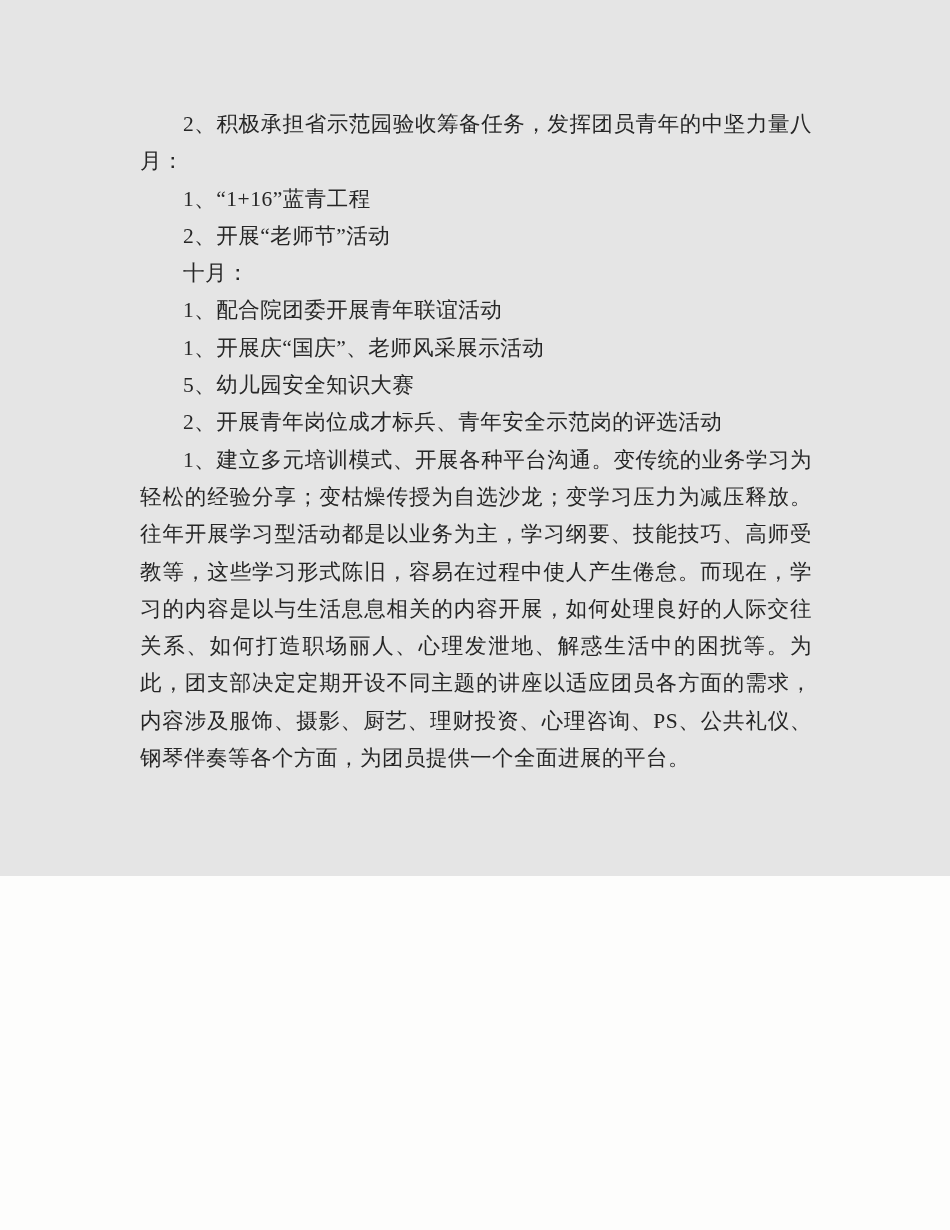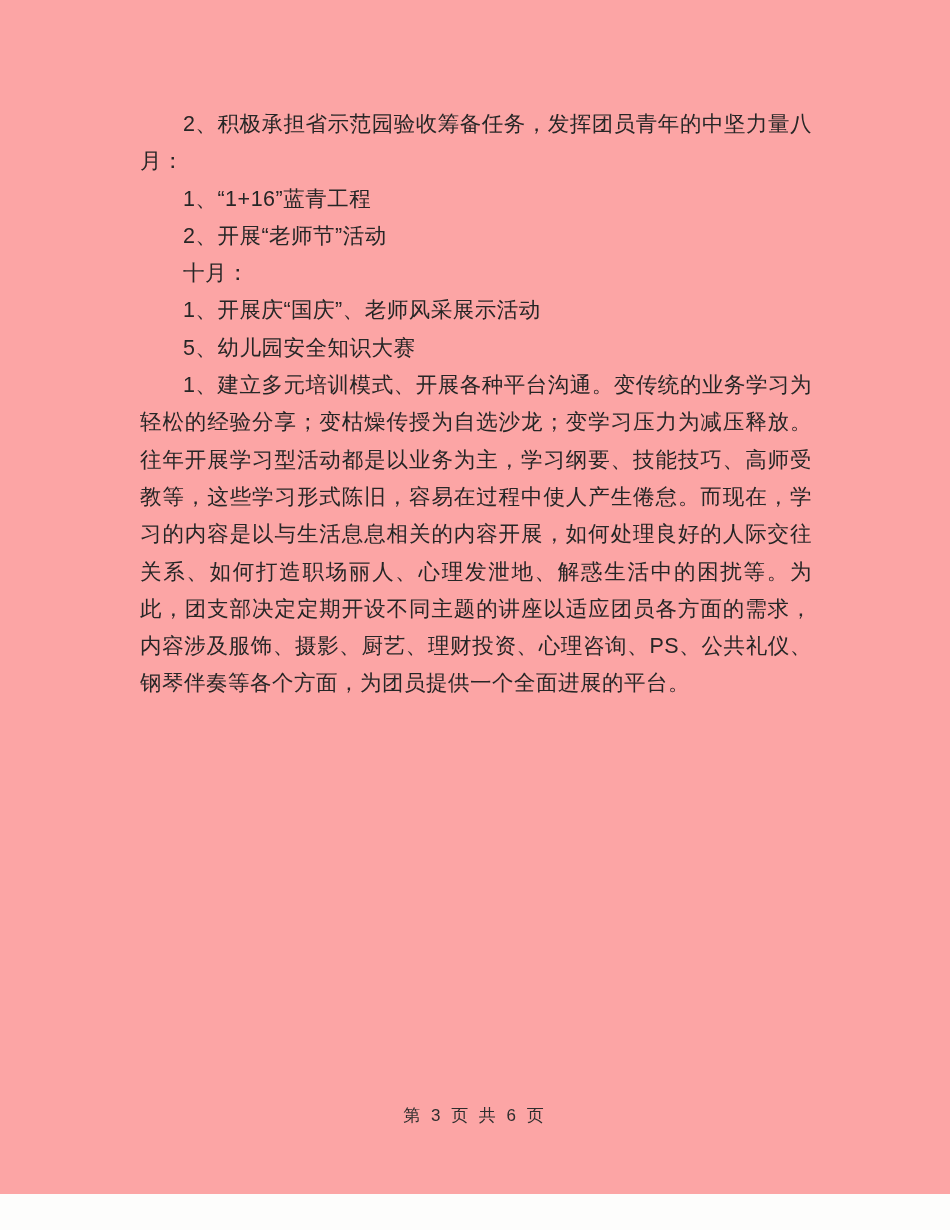--- a/index.html
+++ b/index.html
@@ -3,24 +3,24 @@
 <meta charset="utf-8">
 <style>
   html, body {
     margin: 0;
     padding: 0;
     background: #fdfdfc;
   }
   .page {
     position: relative;
     width: 950px;
-    height: 1194px;
-    background: #fca5a5;
+    height: 876px;
+    background: #e5e5e5;
     overflow: hidden;
-    font-family: Liberation Sans, sans-serif;
+    font-family: Liberation Serif, serif;
   }
   .doc-body {
     position: absolute;
     left: 140px;
     top: 106px;
     width: 672px;
     font-size: 21.5px;
     line-height: 37.3px;
     color: #262626;
     text-align: justify;
@@ -44,20 +44,22 @@
 </style>
 </head>
 <body>
 
 <div class="page">
   <div class="doc-body">
       <p class="para">2、积极承担省示范园验收筹备任务，发挥团员青年的中坚力量八月：</p>
       <p class="para">1、“1+16”蓝青工程</p>
       <p class="para">2、开展“老师节”活动</p>
       <p class="para">十月：</p>
+      <p class="para">1、配合院团委开展青年联谊活动</p>
       <p class="para">1、开展庆“国庆”、老师风采展示活动</p>
       <p class="para">5、幼儿园安全知识大赛</p>
+      <p class="para">2、开展青年岗位成才标兵、青年安全示范岗的评选活动</p>
       <p class="para">1、建立多元培训模式、开展各种平台沟通。变传统的业务学习为轻松的经验分享；变枯燥传授为自选沙龙；变学习压力为减压释放。往年开展学习型活动都是以业务为主，学习纲要、技能技巧、高师受教等，这些学习形式陈旧，容易在过程中使人产生倦怠。而现在，学习的内容是以与生活息息相关的内容开展，如何处理良好的人际交往关系、如何打造职场丽人、心理发泄地、解惑生活中的困扰等。为此，团支部决定定期开设不同主题的讲座以适应团员各方面的需求，内容涉及服饰、摄影、厨艺、理财投资、心理咨询、PS、公共礼仪、钢琴伴奏等各个方面，为团员提供一个全面进展的平台。</p>
     </div>
   <div class="page-footer">
     <span>第 3 页 共 6 页</span>
   </div>
 </div>
 
 </body></html>

